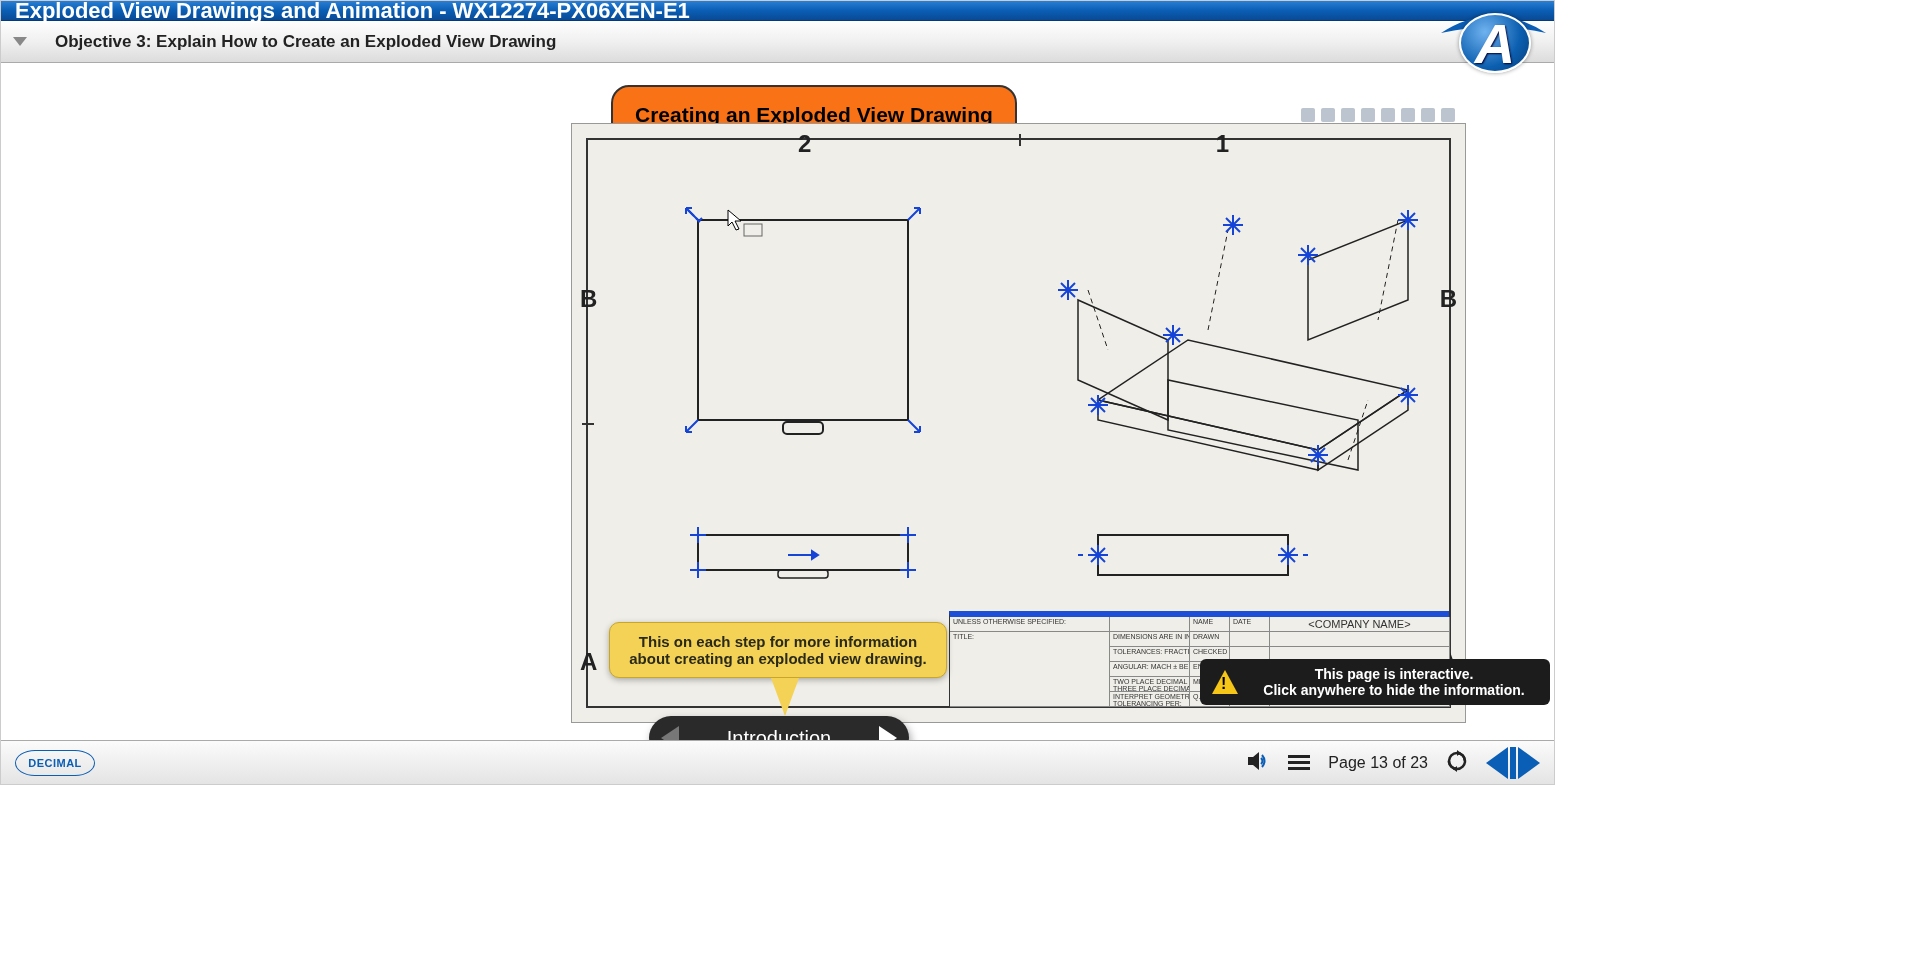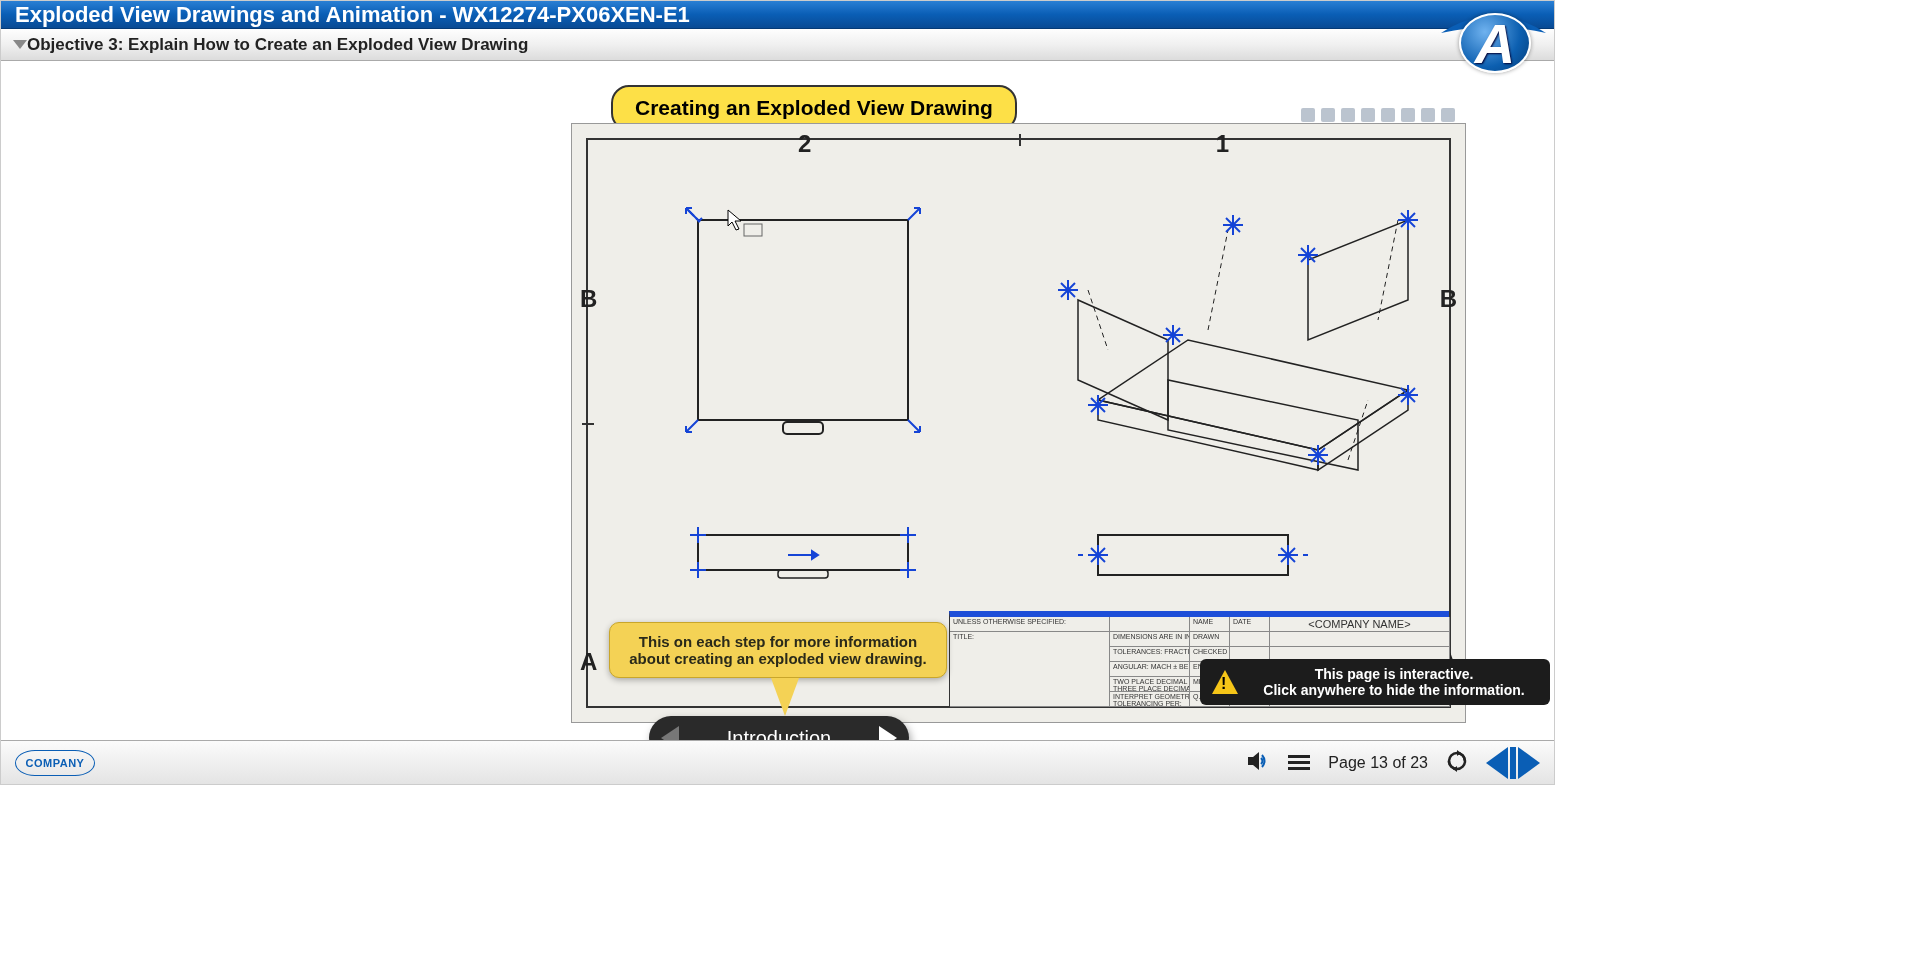--- a/index.html
+++ b/index.html
@@ -1,33 +1,33 @@
 <!DOCTYPE html>
 <html><head>
 <meta charset="utf-8">
 <style>
   * { box-sizing: border-box; margin: 0; padding: 0; }
   html, body { width: 100%; height: 100%; font-family: Arial, Helvetica, sans-serif; background: #fff; overflow: hidden; }
   .app { width: 1555px; height: 785px; position: relative; background: #fff; border: 1px solid #ccc; }
 
   .title-bar {
-    height: 28px;
+    height: 20px;
     background: linear-gradient(to bottom, #2a7fd4 0%, #0a5eb5 50%, #094a94 100%);
     color: #fff;
     font-size: 22px;
     font-weight: bold;
     padding: 2px 14px;
     display: flex; align-items: center;
     border-bottom: 1px solid #053a76;
   }
   .objective-bar {
-    height: 32px;
+    height: 42px;
     background: linear-gradient(to bottom, #fefefe 0%, #f0f0f0 50%, #dcdcdc 100%);
     border-bottom: 1px solid #aaa;
-    display: flex; align-items: center; gap: 0;
+    display: flex; align-items: center; gap: 28px;
     padding: 0 12px;
     font-size: 17px; font-weight: bold;
     color: #222;
   }
   .chev-down { width:0;height:0;border-left:7px solid transparent;border-right:7px solid transparent;border-top:9px solid #888; }
 
   .brand-logo {
     position: absolute; top: -2px; right: 8px; width: 105px; height: 78px; z-index: 50;
   }
   .brand-logo .wing { position:absolute; inset:0; }
@@ -45,22 +45,22 @@
 
   .main { position: absolute; top: 64px; left: 0; right: 0; bottom: 44px; background: #fff; }
 
   .body-text {
     position: absolute; left: 110px; top: 275px; width: 340px;
     font-size: 18px; line-height: 1.35; color: #222; text-align: justify;
   }
 
   .pill-title {
     position: absolute; top: 20px; left: 610px;
-    border: 2px solid #333; border-radius: 18px; padding: 9px 22px;
-    font-size: 21px; font-weight: bold; background: #fde047;
+    border: 2px solid #333; border-radius: 18px; padding: 16px 22px;
+    font-size: 21px; font-weight: bold; background: #f97316;
   }
 
   .drawing-frame {
     position: absolute; top: 58px; left: 570px; width: 895px; height: 600px;
     background: #efeee9; border: 1px solid #999;
   }
   .drawing-inner {
     position: absolute; inset: 14px; border: 2px solid #333;
   }
   .zone-label { position: absolute; font-size: 24px; font-weight: bold; color: #222; }
@@ -382,21 +382,21 @@
       <div style="text-align:center; flex:1;">
         <div>This page is interactive.</div>
         <div>Click anywhere to hide the information.</div>
       </div>
     </div>
 
   </div>
 
   <div class="footer">
     <div class="amatrol-logo">
-      <span>COMPANY</span>
+      <span>DECIMAL</span>
     </div>
     <div class="footer-right">
       <span class="sound-icon">
         <svg viewBox="0 0 24 20">
             <path d="M2 6 H7 L13 1 V19 L7 14 H2 Z" fill="#222"></path>
             <path d="M16 4 Q21 10 16 16" fill="none" stroke="#0a5eb5" stroke-width="2"></path>
             <path d="M15 7 Q18 10 15 13" fill="none" stroke="#0a5eb5" stroke-width="2"></path>
           </svg>
       </span>
       <span class="icon-btn hamburger">

